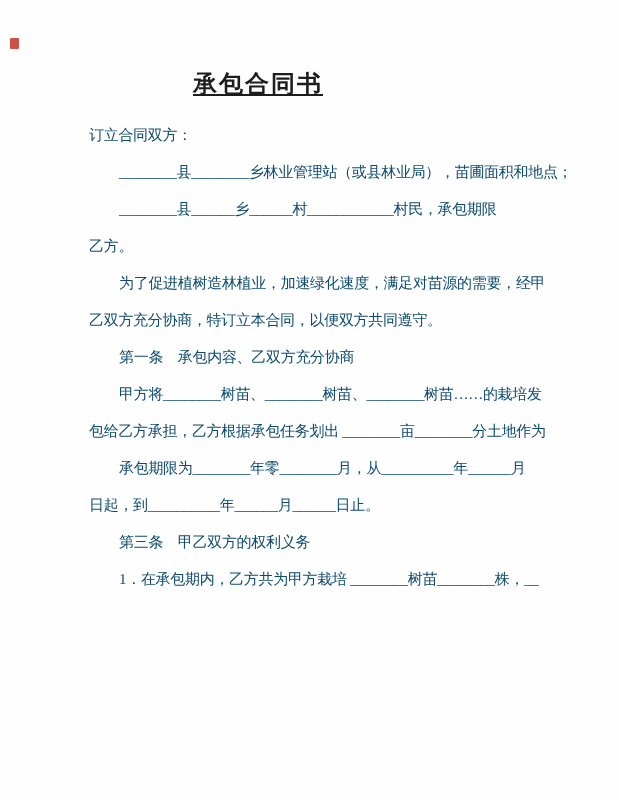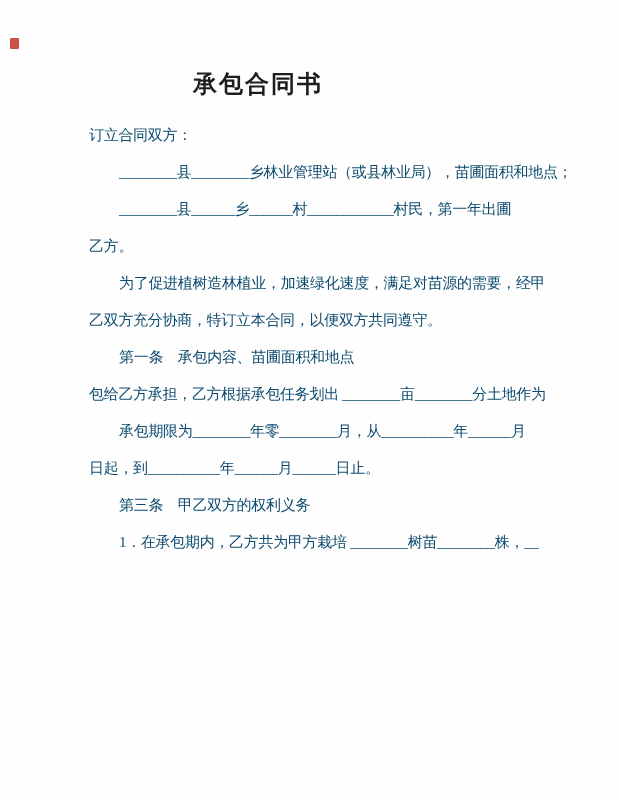--- a/index.html
+++ b/index.html
@@ -30,20 +30,21 @@
     top: 70px;
     left: 0;
     width: 516px;
     text-align: center;
     font-size: 24px;
     line-height: 28px;
     font-weight: bold;
     color: #1d1d1d;
     letter-spacing: 2px;
     margin: 0;
+    text-decoration: underline;
   }
   .doc-body {
     position: absolute;
     top: 117px;
     left: 89px;
     width: 460px;
   }
   .line {
     height: 37px;
     line-height: 37px;
@@ -59,24 +60,25 @@
 </style>
 </head>
 <body>
 
 <div class="page">
   <div class="red-mark"></div>
   <h1 class="doc-title">承包合同书</h1>
   <div class="doc-body">
       <div class="line">订立合同双方：</div>
       <div class="line indent">________县________乡林业管理站（或县林业局），苗圃面积和地点；</div>
-      <div class="line indent">________县______乡______村____________村民，第一年出圃</div>
+      <div class="line indent">________县______乡______村____________村民，承包期限</div>
       <div class="line">乙方。</div>
       <div class="line indent">为了促进植树造林植业，加速绿化速度，满足对苗源的需要，经甲</div>
       <div class="line">乙双方充分协商，特订立本合同，以便双方共同遵守。</div>
-      <div class="line indent">第一条　承包内容、苗圃面积和地点</div>
+      <div class="line indent">第一条　承包内容、乙双方充分协商</div>
+      <div class="line indent">甲方将________树苗、________树苗、________树苗……的栽培发</div>
       <div class="line">包给乙方承担，乙方根据承包任务划出 ________亩________分土地作为</div>
       <div class="line indent">承包期限为________年零________月，从__________年______月</div>
       <div class="line">日起，到__________年______月______日止。</div>
       <div class="line indent">第三条　甲乙双方的权利义务</div>
       <div class="line indent">1．在承包期内，乙方共为甲方栽培 ________树苗________株，__</div>
     </div>
 </div>
 
 </body></html>

